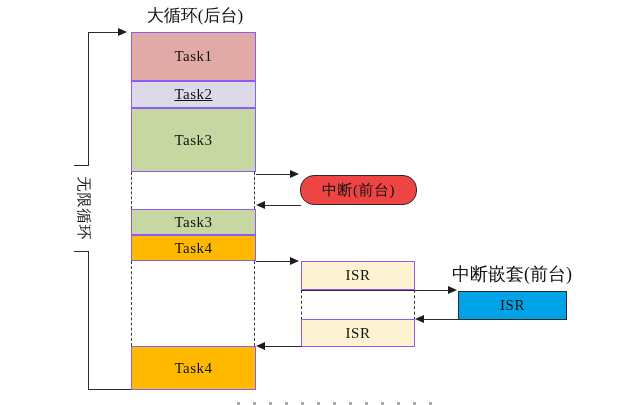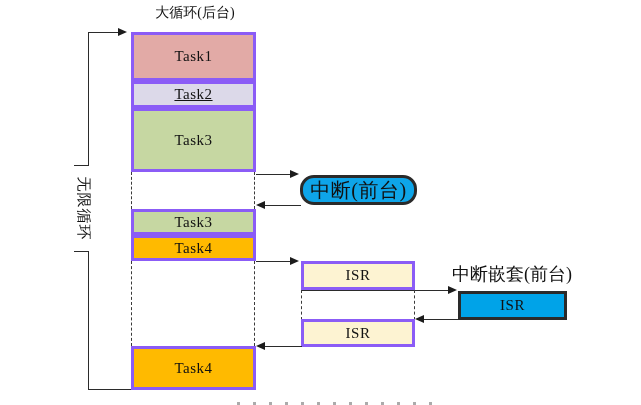--- a/index.html
+++ b/index.html
@@ -1,21 +1,21 @@
 <!DOCTYPE html>
 <html><head>
 <meta charset="utf-8">
 <style>
   html,body{margin:0;padding:0;background:#ffffff;}
   #stage{
     position:relative;width:641px;height:405px;background:#ffffff;overflow:hidden;
     font-family:"Liberation Serif","DejaVu Serif",serif;color:#111;
   }
   .box{
-    position:absolute;border:3px solid #8b5cf6;box-sizing:border-box;
+    position:absolute;border:1px solid #8b5cf6;box-sizing:border-box;
     display:flex;align-items:center;justify-content:center;
     font-size:15px;letter-spacing:.5px;
   }
   .lbl{position:absolute;text-align:center;white-space:nowrap;}
   .hline{position:absolute;height:1px;background:#2b2b2b;}
   .vline{position:absolute;width:1px;background:#2b2b2b;}
   .vdash{position:absolute;width:0;border-left:1px dashed #3a3a3a;}
   .arrow-r{position:absolute;width:0;height:0;
     border-top:4px solid transparent;border-bottom:4px solid transparent;
     border-left:9px solid #1c1c1c;}
@@ -46,24 +46,24 @@
   .loop-text{
     position:absolute;left:49px;top:200px;width:70px;height:17px;
     transform:rotate(90deg);transform-origin:center;
     font-size:15px;text-align:center;letter-spacing:1px;white-space:nowrap;
   }
   .tick-bottom{left:74px;top:251px;}
   .loop-v2{left:88px;top:251px;height:138px;}
   .loop-bottom{left:88px;top:389px;width:44px;}
 
   
-  .title-top{left:115px;top:4px;width:160px;font-size:14px;}
+  .title-top{left:115px;top:4px;width:160px;font-size:17px;}
   .line-int-go{left:256px;top:174px;width:35px;}
   .arr-int-go{left:290px;top:170px;}
-  .b-int{left:300px;top:175px;width:117px;height:30px;background:#0ea5e9;border-color:#2a2a2a;font-size:20px;border-radius:14px;}
+  .b-int{left:300px;top:175px;width:117px;height:30px;background:#ef4444;border-color:#2a2a2a;font-size:15px;border-radius:14px;}
   .line-int-back{left:265px;top:205px;width:36px;}
   .arr-int-back{left:256px;top:201px;}
 
   
   .line-isr-go{left:256px;top:261px;width:35px;}
   .arr-isr-go{left:290px;top:257px;}
   .b-isr1{left:301px;top:261px;width:114px;height:29px;background:#fdf3d2;}
   .line-nest-go{left:302px;top:290px;width:147px;}
   .arr-nest-go{left:448px;top:286px;}
   .lbl-nest{left:437px;top:262px;width:150px;font-size:18px;}

